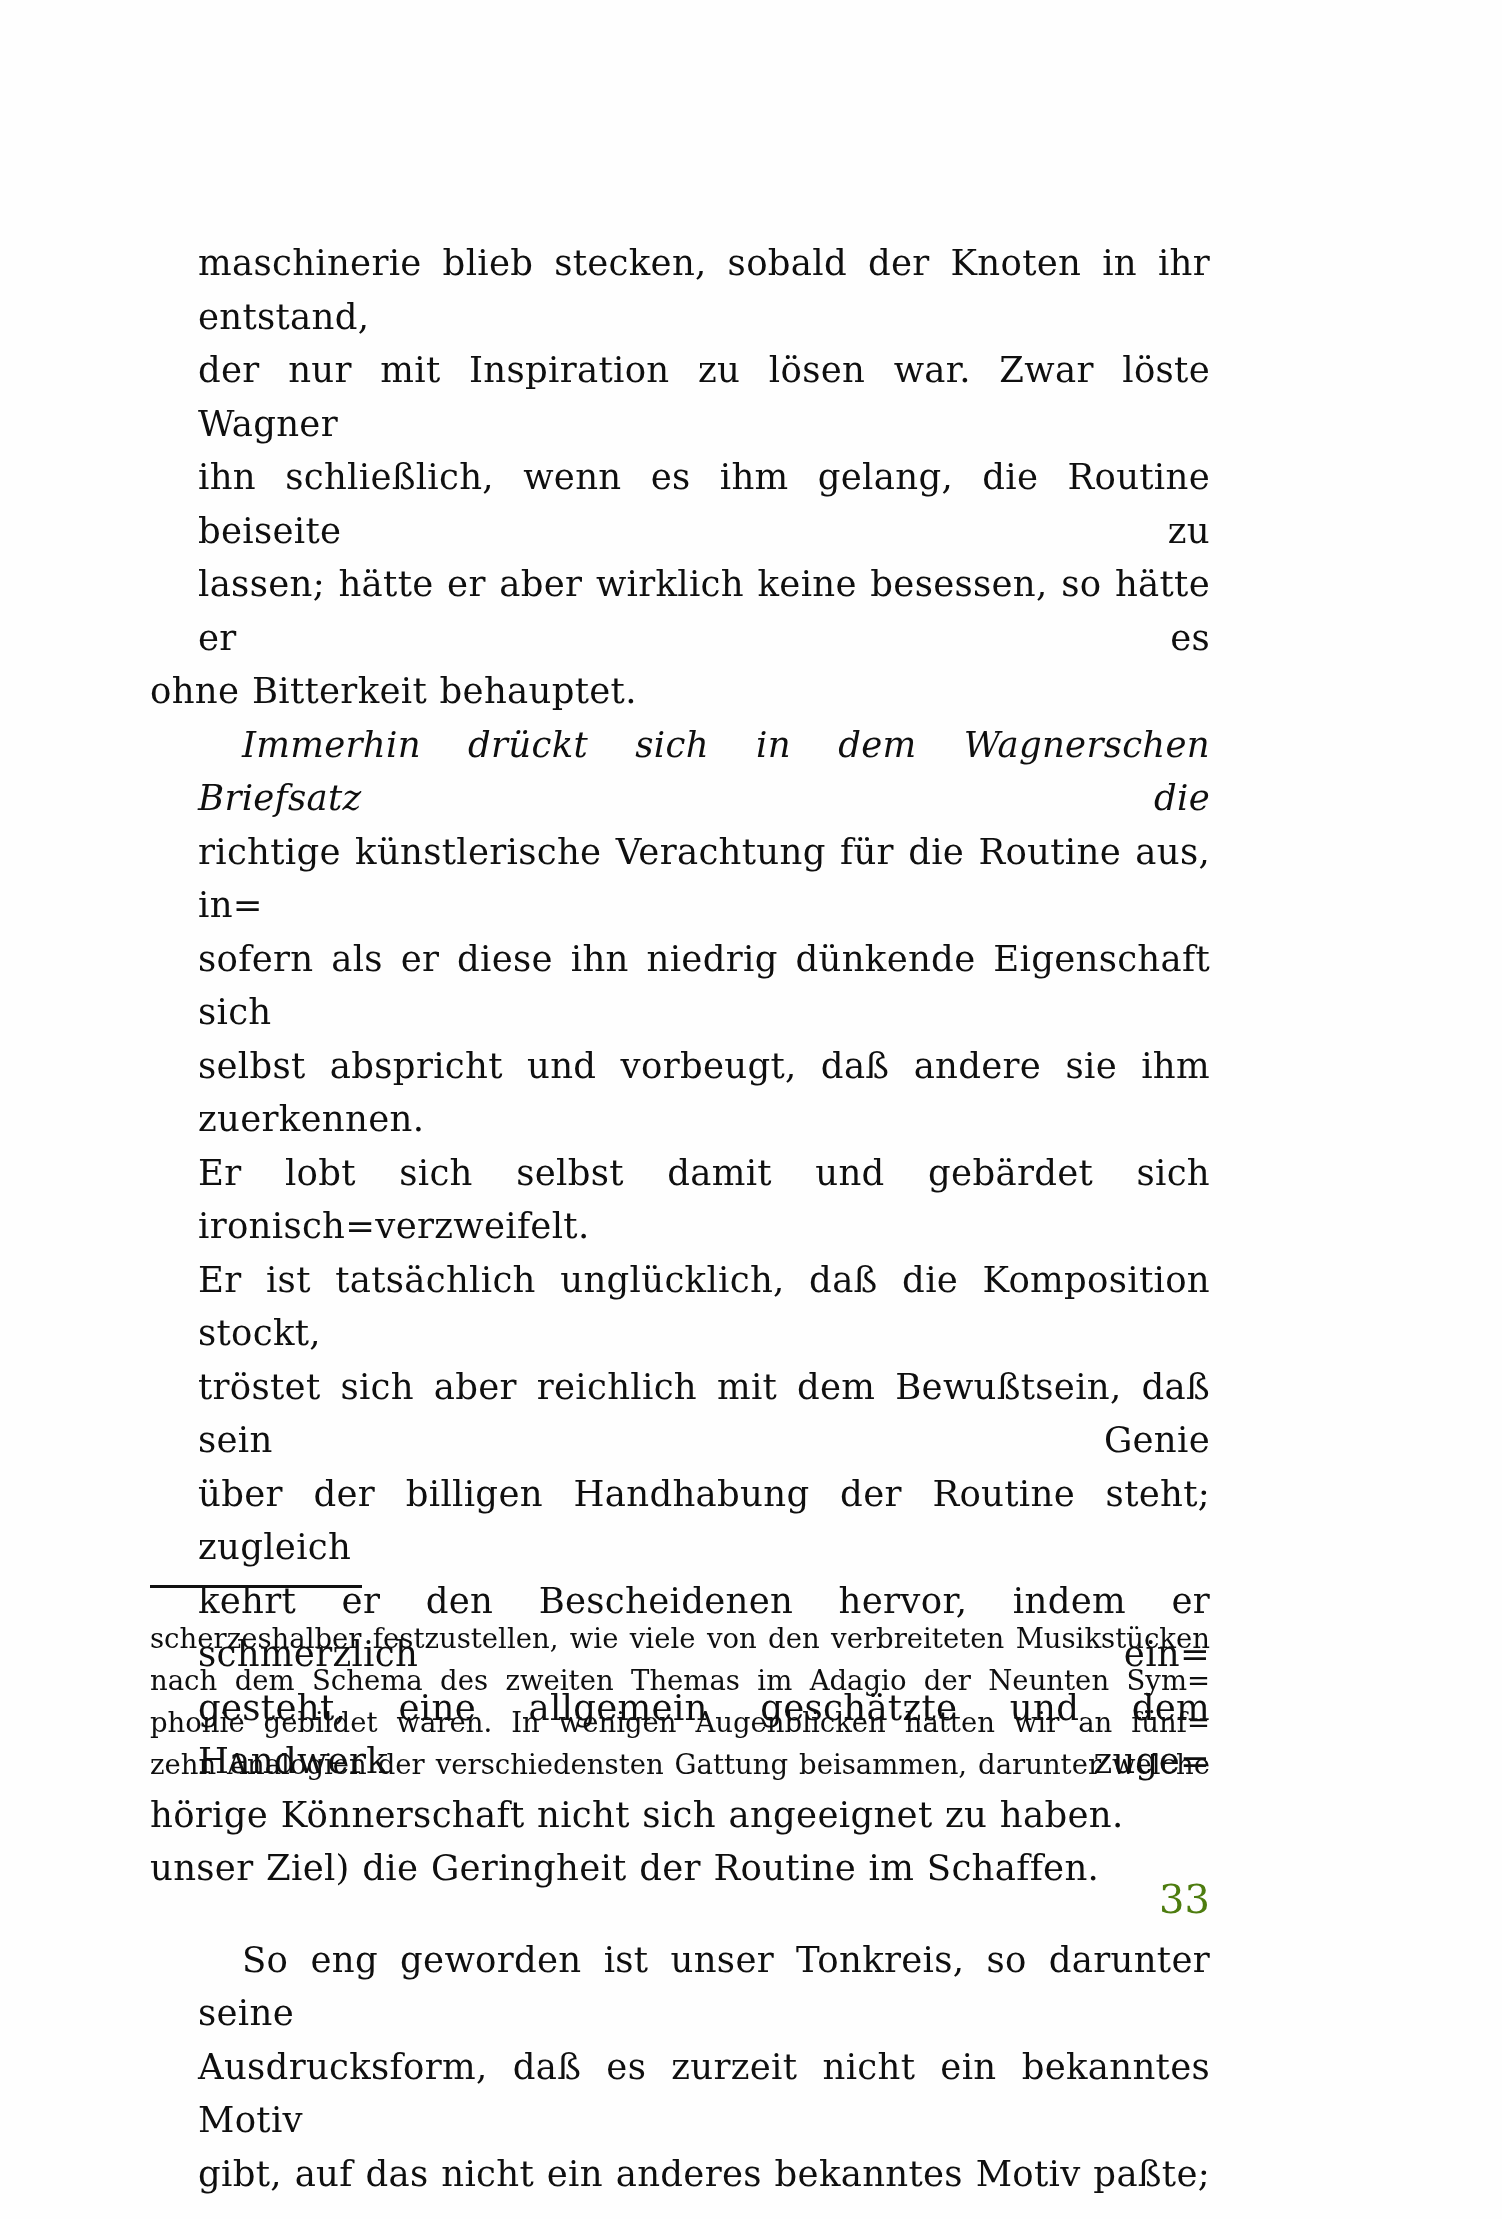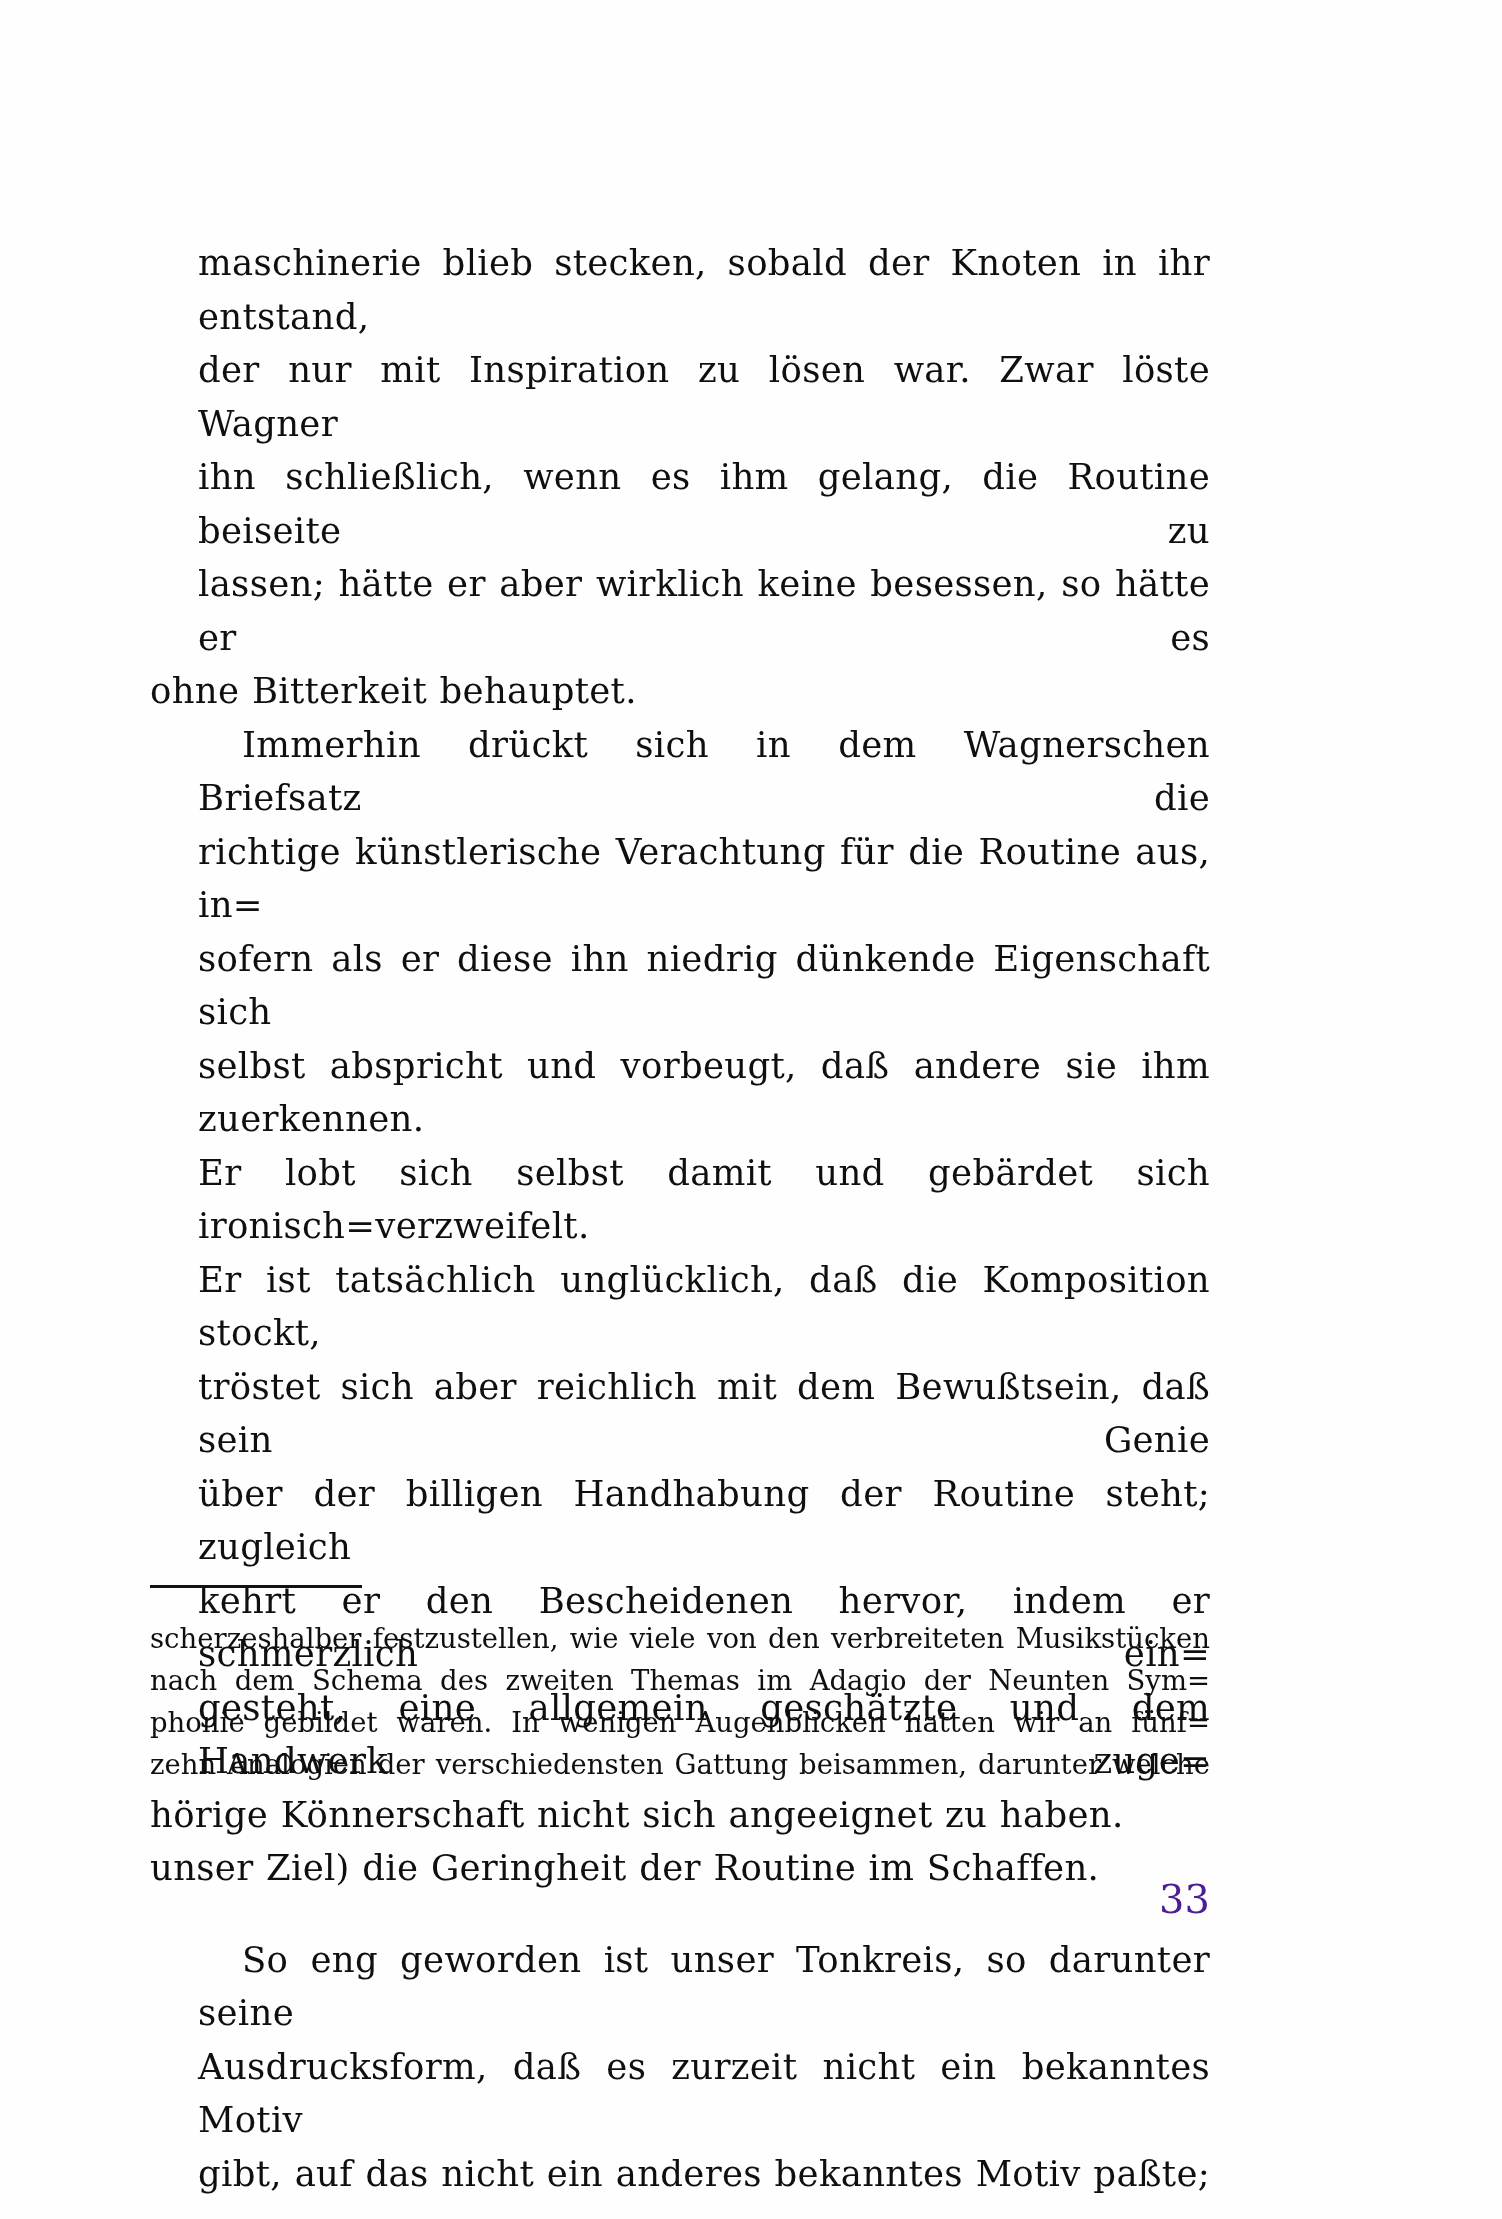--- a/index.html
+++ b/index.html
@@ -78,40 +78,40 @@
     vertical-align: super;
   }
   .page-number {
     position: absolute;
     left: 0;
     top: 1876px;
     width: 1210px;
     text-align: right;
     font-size: 40px;
     font-family: "DejaVu Serif", serif;
-    color: #4c1d95;
+    color: #4d7c0f;
   }
 </style>
 </head>
 <body>
 
 <div class="page">
 
   <div class="text-block">
 
     <p class="para">
       <span class="line just">maschinerie blieb stecken, sobald der Knoten in ihr entstand,</span>
       <span class="line just">der nur mit Inspiration zu lösen war. Zwar löste Wagner</span>
       <span class="line just">ihn schließlich, wenn es ihm gelang, die Routine beiseite zu</span>
       <span class="line just">lassen; hätte er aber wirklich keine besessen, so hätte er es</span>
       <span class="line">ohne Bitterkeit behauptet.</span>
     </p>
 
     <p class="para">
-      <span class="line just" style="text-indent:44px;">Immerhin drückt sich in dem Wagnerschen Briefsatz die</span>
+      <span class="line just" style="text-indent:44px;font-style:italic;">Immerhin drückt sich in dem Wagnerschen Briefsatz die</span>
       <span class="line just">richtige künstlerische Verachtung für die Routine aus, in=</span>
       <span class="line just">sofern als er diese ihn niedrig dünkende Eigenschaft sich</span>
       <span class="line just">selbst abspricht und vorbeugt, daß andere sie ihm zuerkennen.</span>
       <span class="line just">Er lobt sich selbst damit und gebärdet sich ironisch=verzweifelt.</span>
       <span class="line just">Er ist tatsächlich unglücklich, daß die Komposition stockt,</span>
       <span class="line just">tröstet sich aber reichlich mit dem Bewußtsein, daß sein Genie</span>
       <span class="line just">über der billigen Handhabung der Routine steht; zugleich</span>
       <span class="line just">kehrt er den Bescheidenen hervor, indem er schmerzlich ein=</span>
       <span class="line just">gesteht, eine allgemein geschätzte und dem Handwerk zuge=</span>
       <span class="line">hörige Könnerschaft nicht sich angeeignet zu haben.</span>

